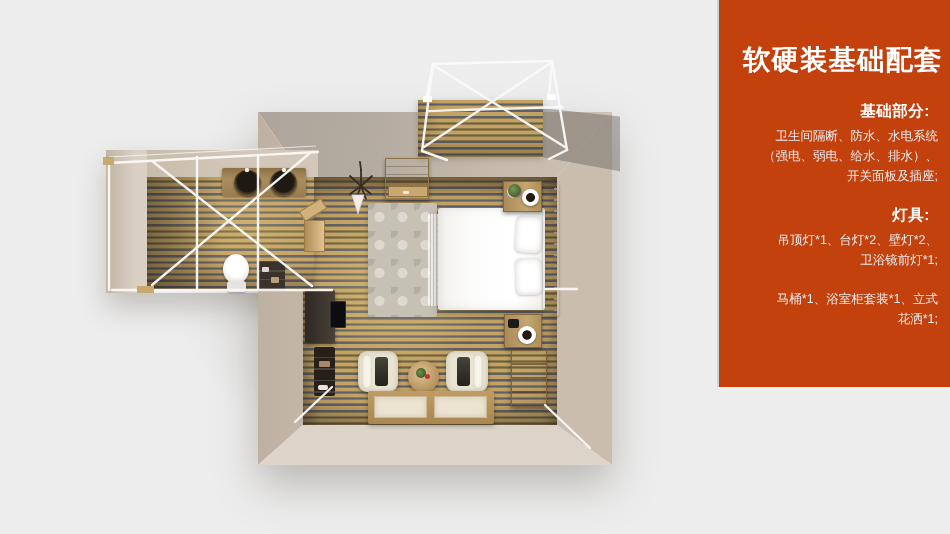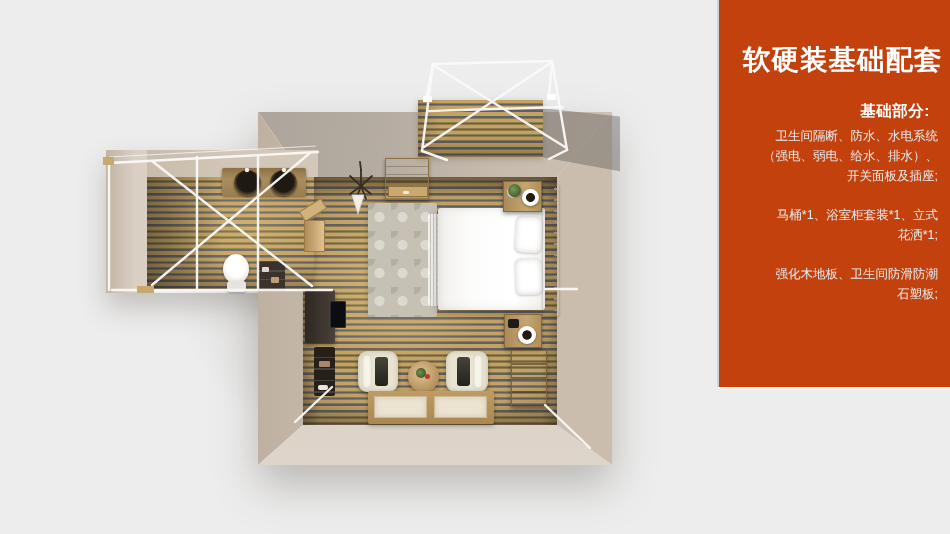--- a/index.html
+++ b/index.html
@@ -354,23 +354,26 @@
   <section class="sec">
     <h2>基础部分:</h2>
     <p>卫生间隔断、防水、水电系统
 （强电、弱电、给水、排水）、
 开关面板及插座;</p>
   </section>
 
   <section class="sec">
   </section>
 
+  <section class="sec">
+    <h2>灯具:</h2>
+    <p>吊顶灯*1、台灯*2、壁灯*2、
+卫浴镜前灯*1;</p>
+  </section>
 
   <section class="sec">
     <p>马桶*1、浴室柜套装*1、立式
 花洒*1;</p>
   </section>
 
   <section class="sec">
-    <p>强化木地板、卫生间防滑防潮
-石塑板;</p>
   </section>
 </aside>
 
 </body></html>

